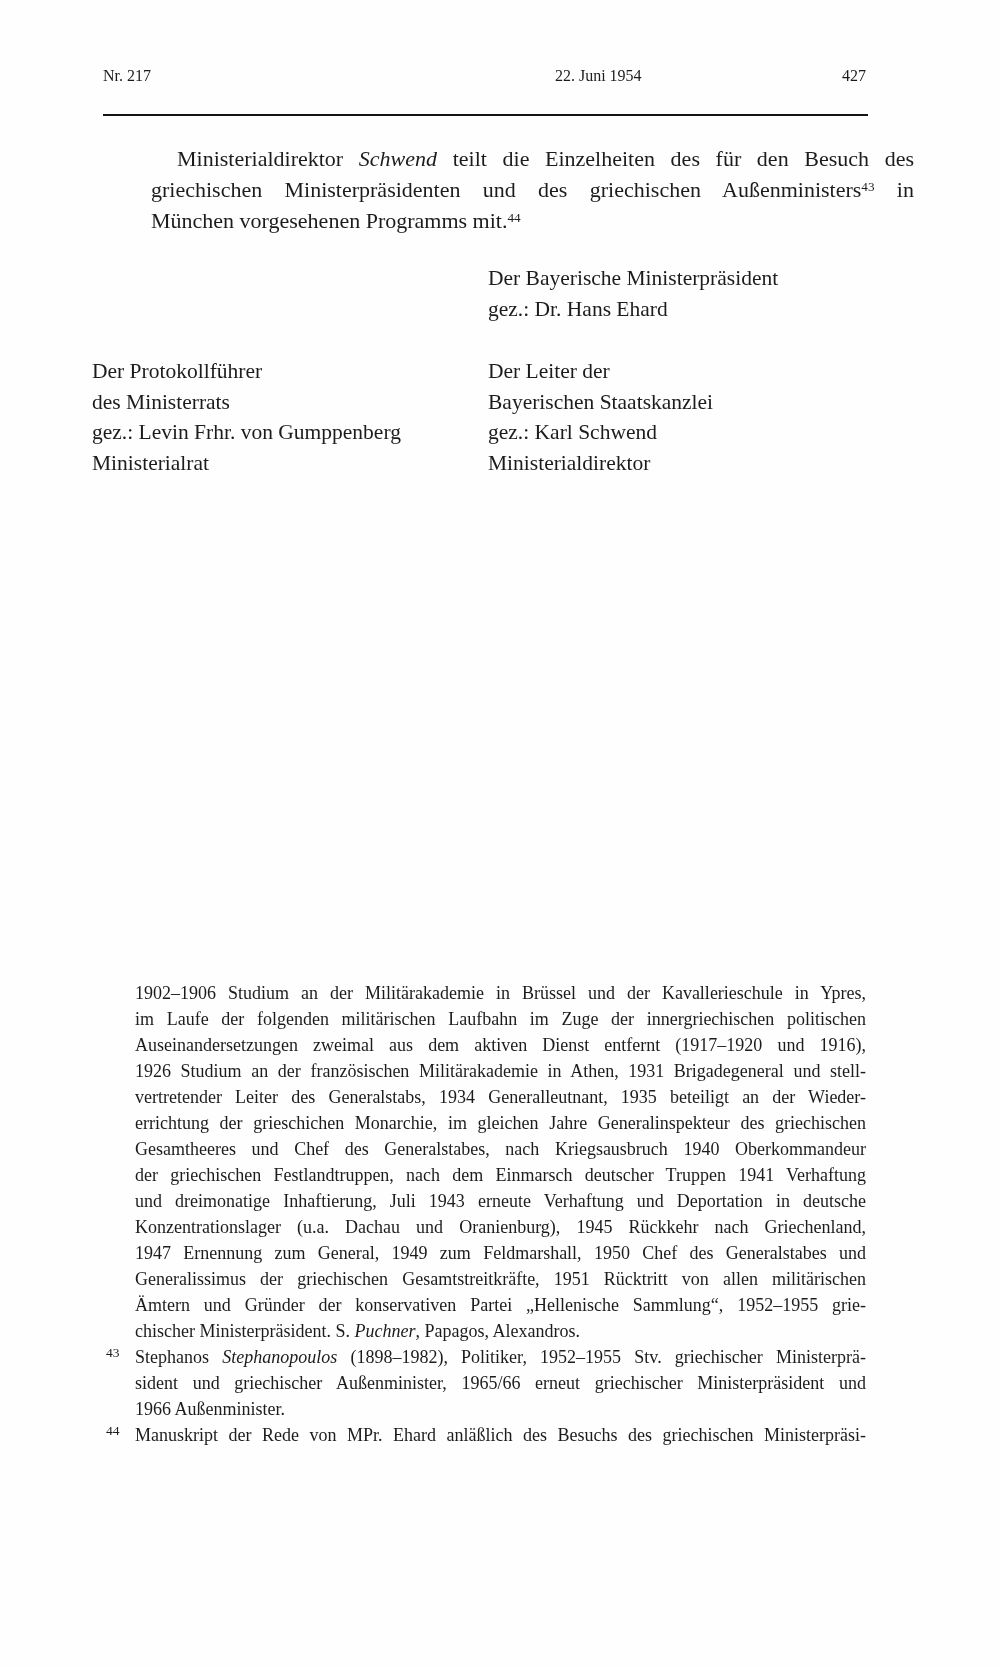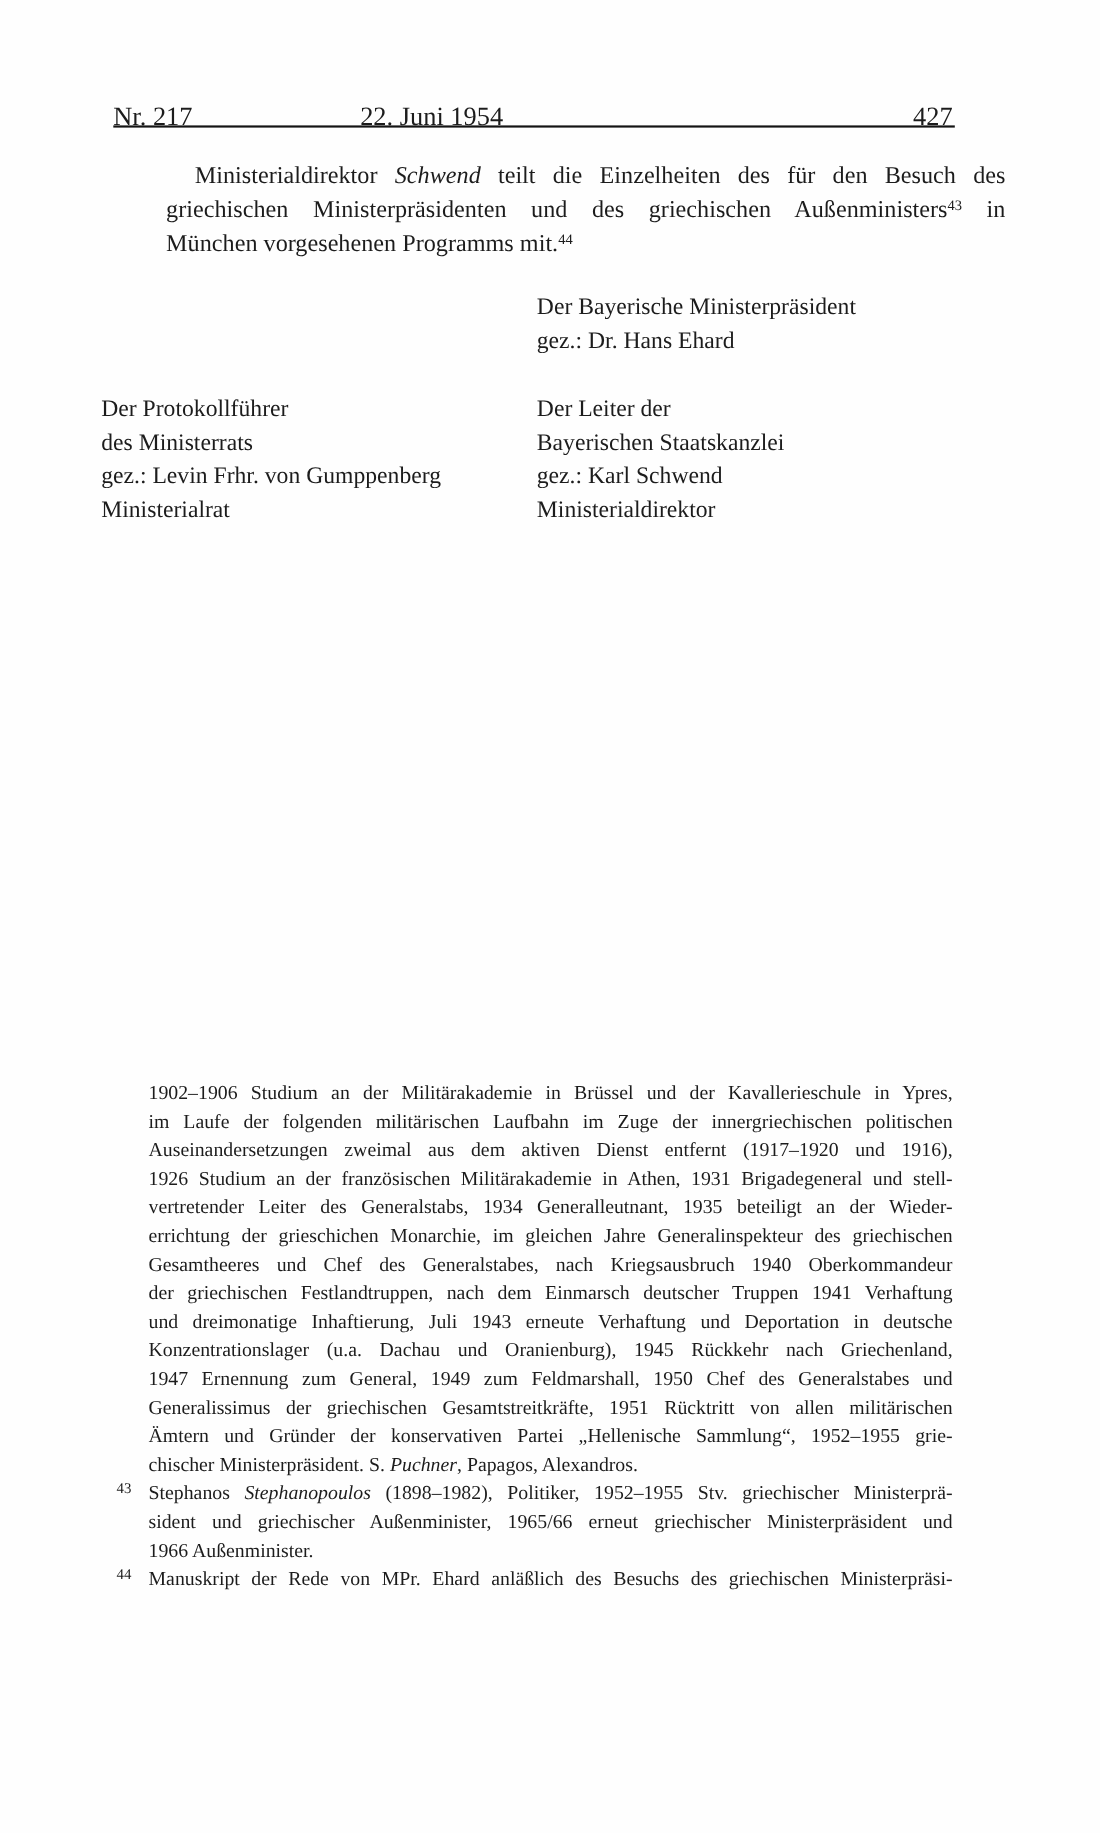--- a/index.html
+++ b/index.html
@@ -8,25 +8,25 @@
   body { background: #ffffff; }
   .page {
     position: relative;
     width: 1000px; height: 1666px;
     background: var(--paper);
     color: var(--ink);
     font-family: "Liberation Serif", "DejaVu Serif", serif;
     overflow: hidden;
   }
   .header-row {
-    position: absolute; top: 94px; left: 103px; width: 763px;
-    display: flex; font-size: 24px; line-height: 26px;
+    position: absolute; top: 63px; left: 103px; width: 763px;
+    display: flex; font-size: 16px; line-height: 26px;
   }
   .header-row .h-left  { flex: 1; text-align: left; }
-  .header-row .h-mid   { flex: 1.4; text-align: left; }
+  .header-row .h-mid   { flex: 1.4; text-align: right; }
   .header-row .h-right { flex: 1; text-align: right; }
   .header-rule {
     position: absolute; top: 114px; left: 103px; width: 765px; height: 2px;
     background: #141414;
   }
   .para {
     position: absolute; top: 143px; left: 103px; width: 763px;
     font-size: 22px; line-height: 31px; margin-left: 48px;
   }
   .para .tline { height: 31px; }

